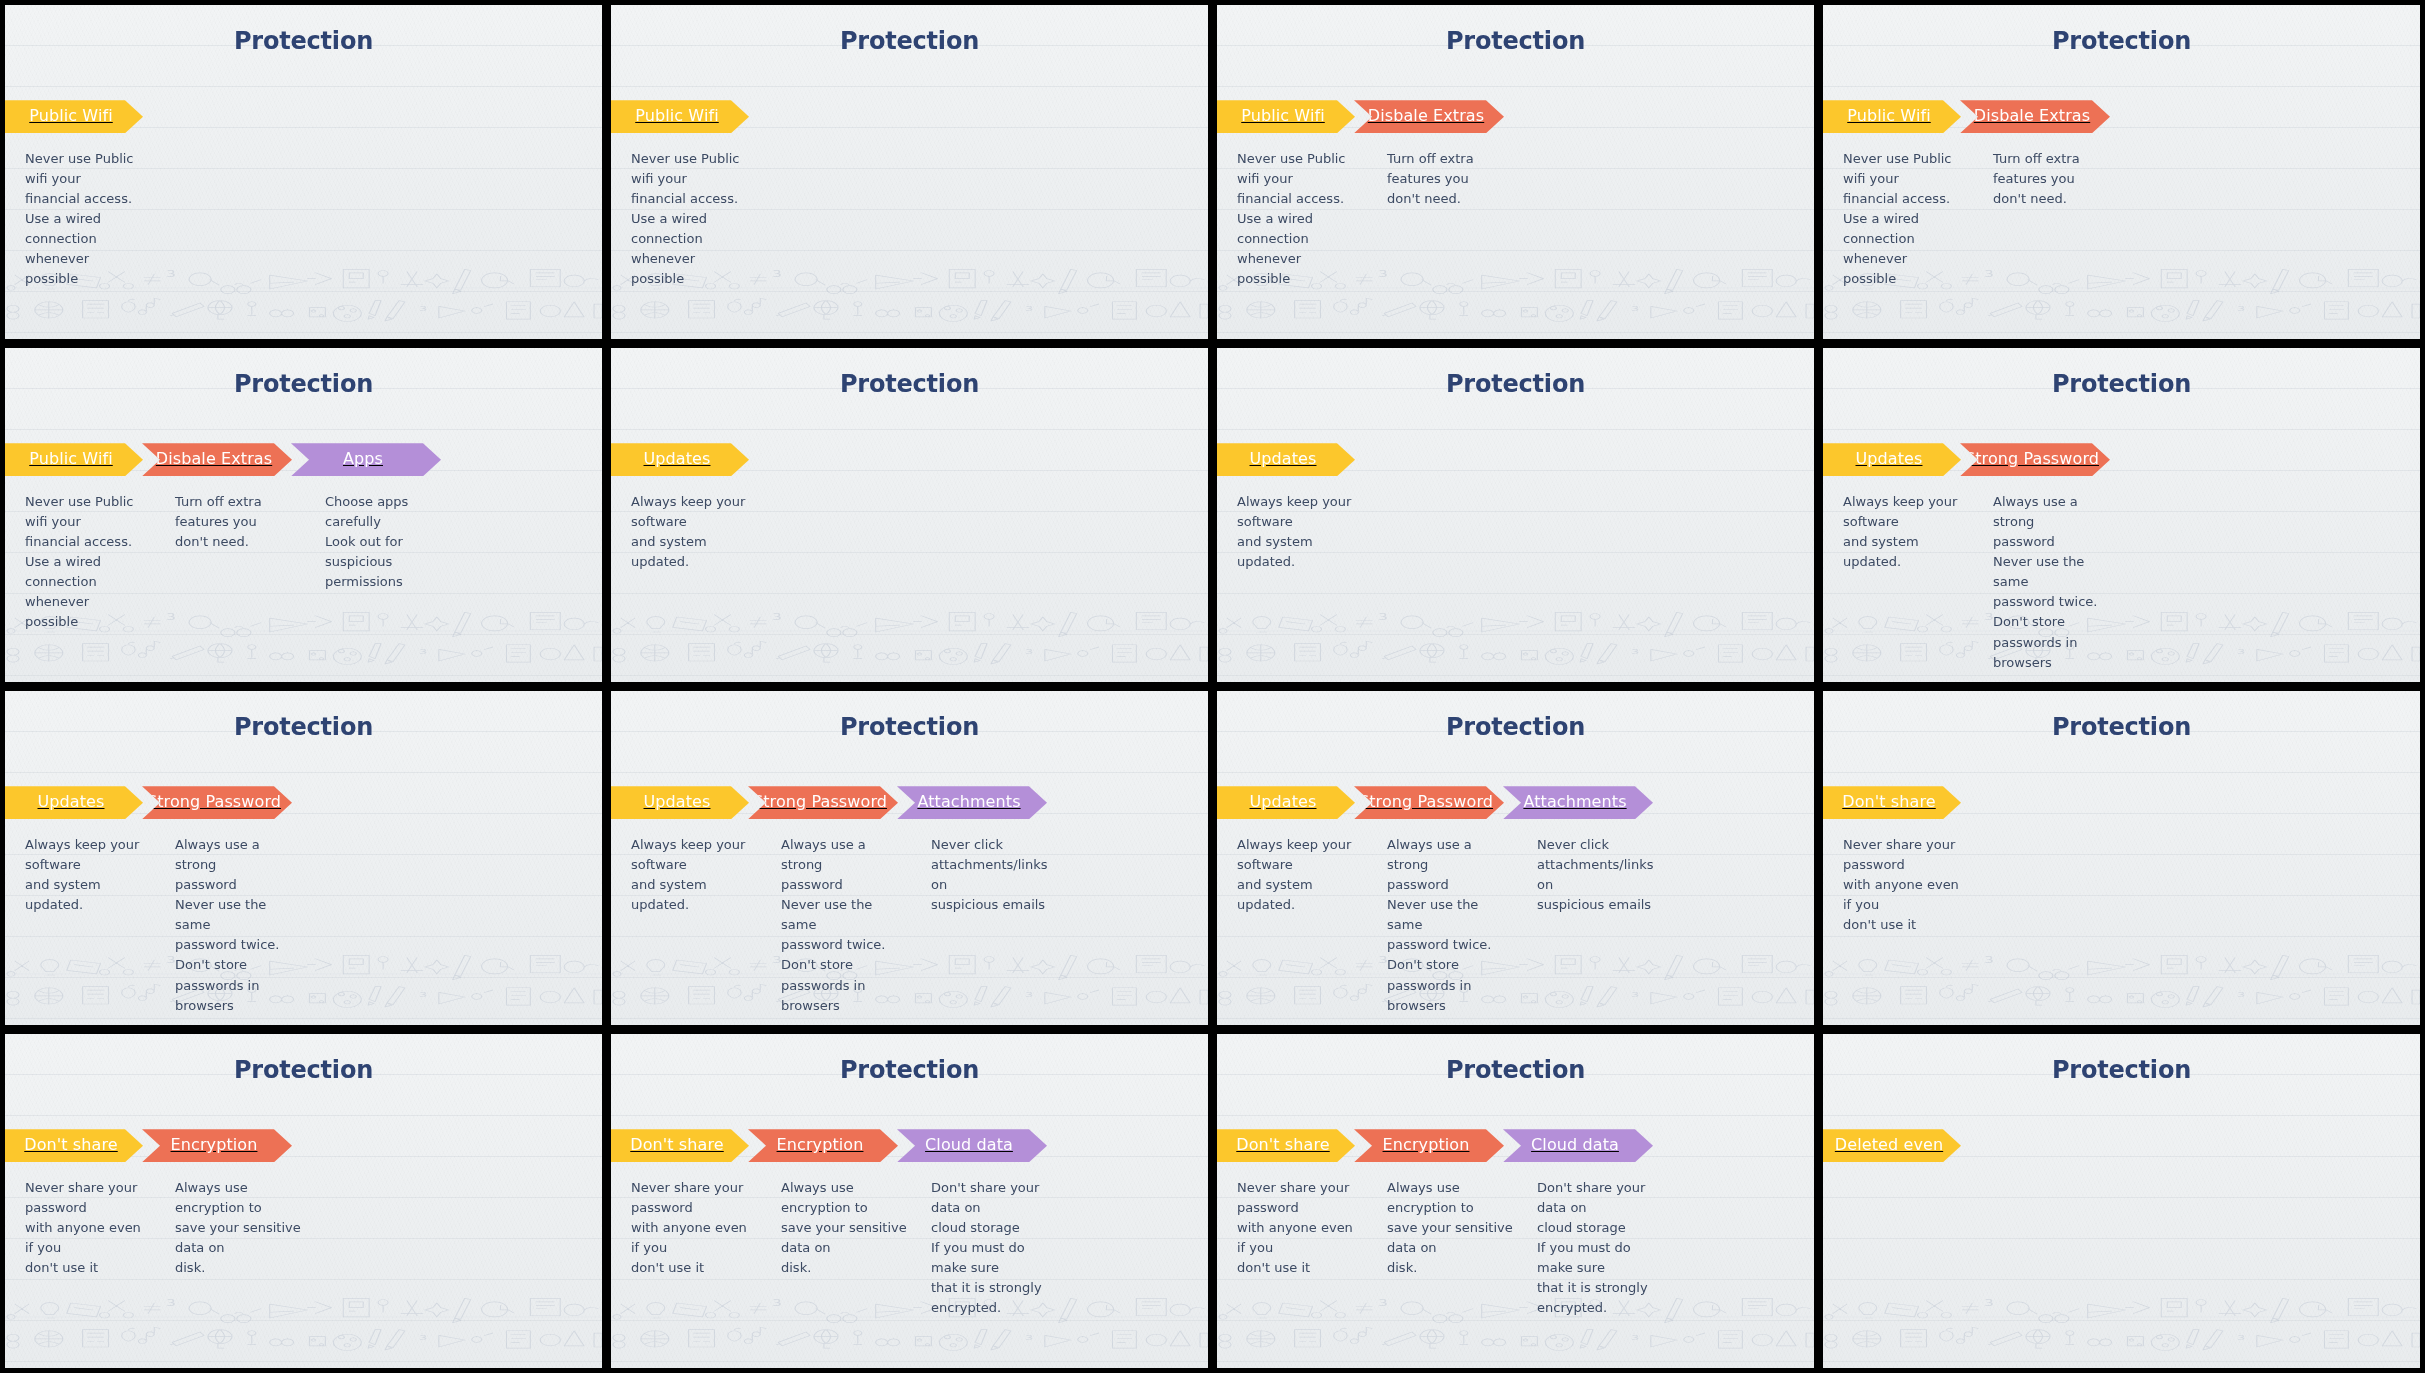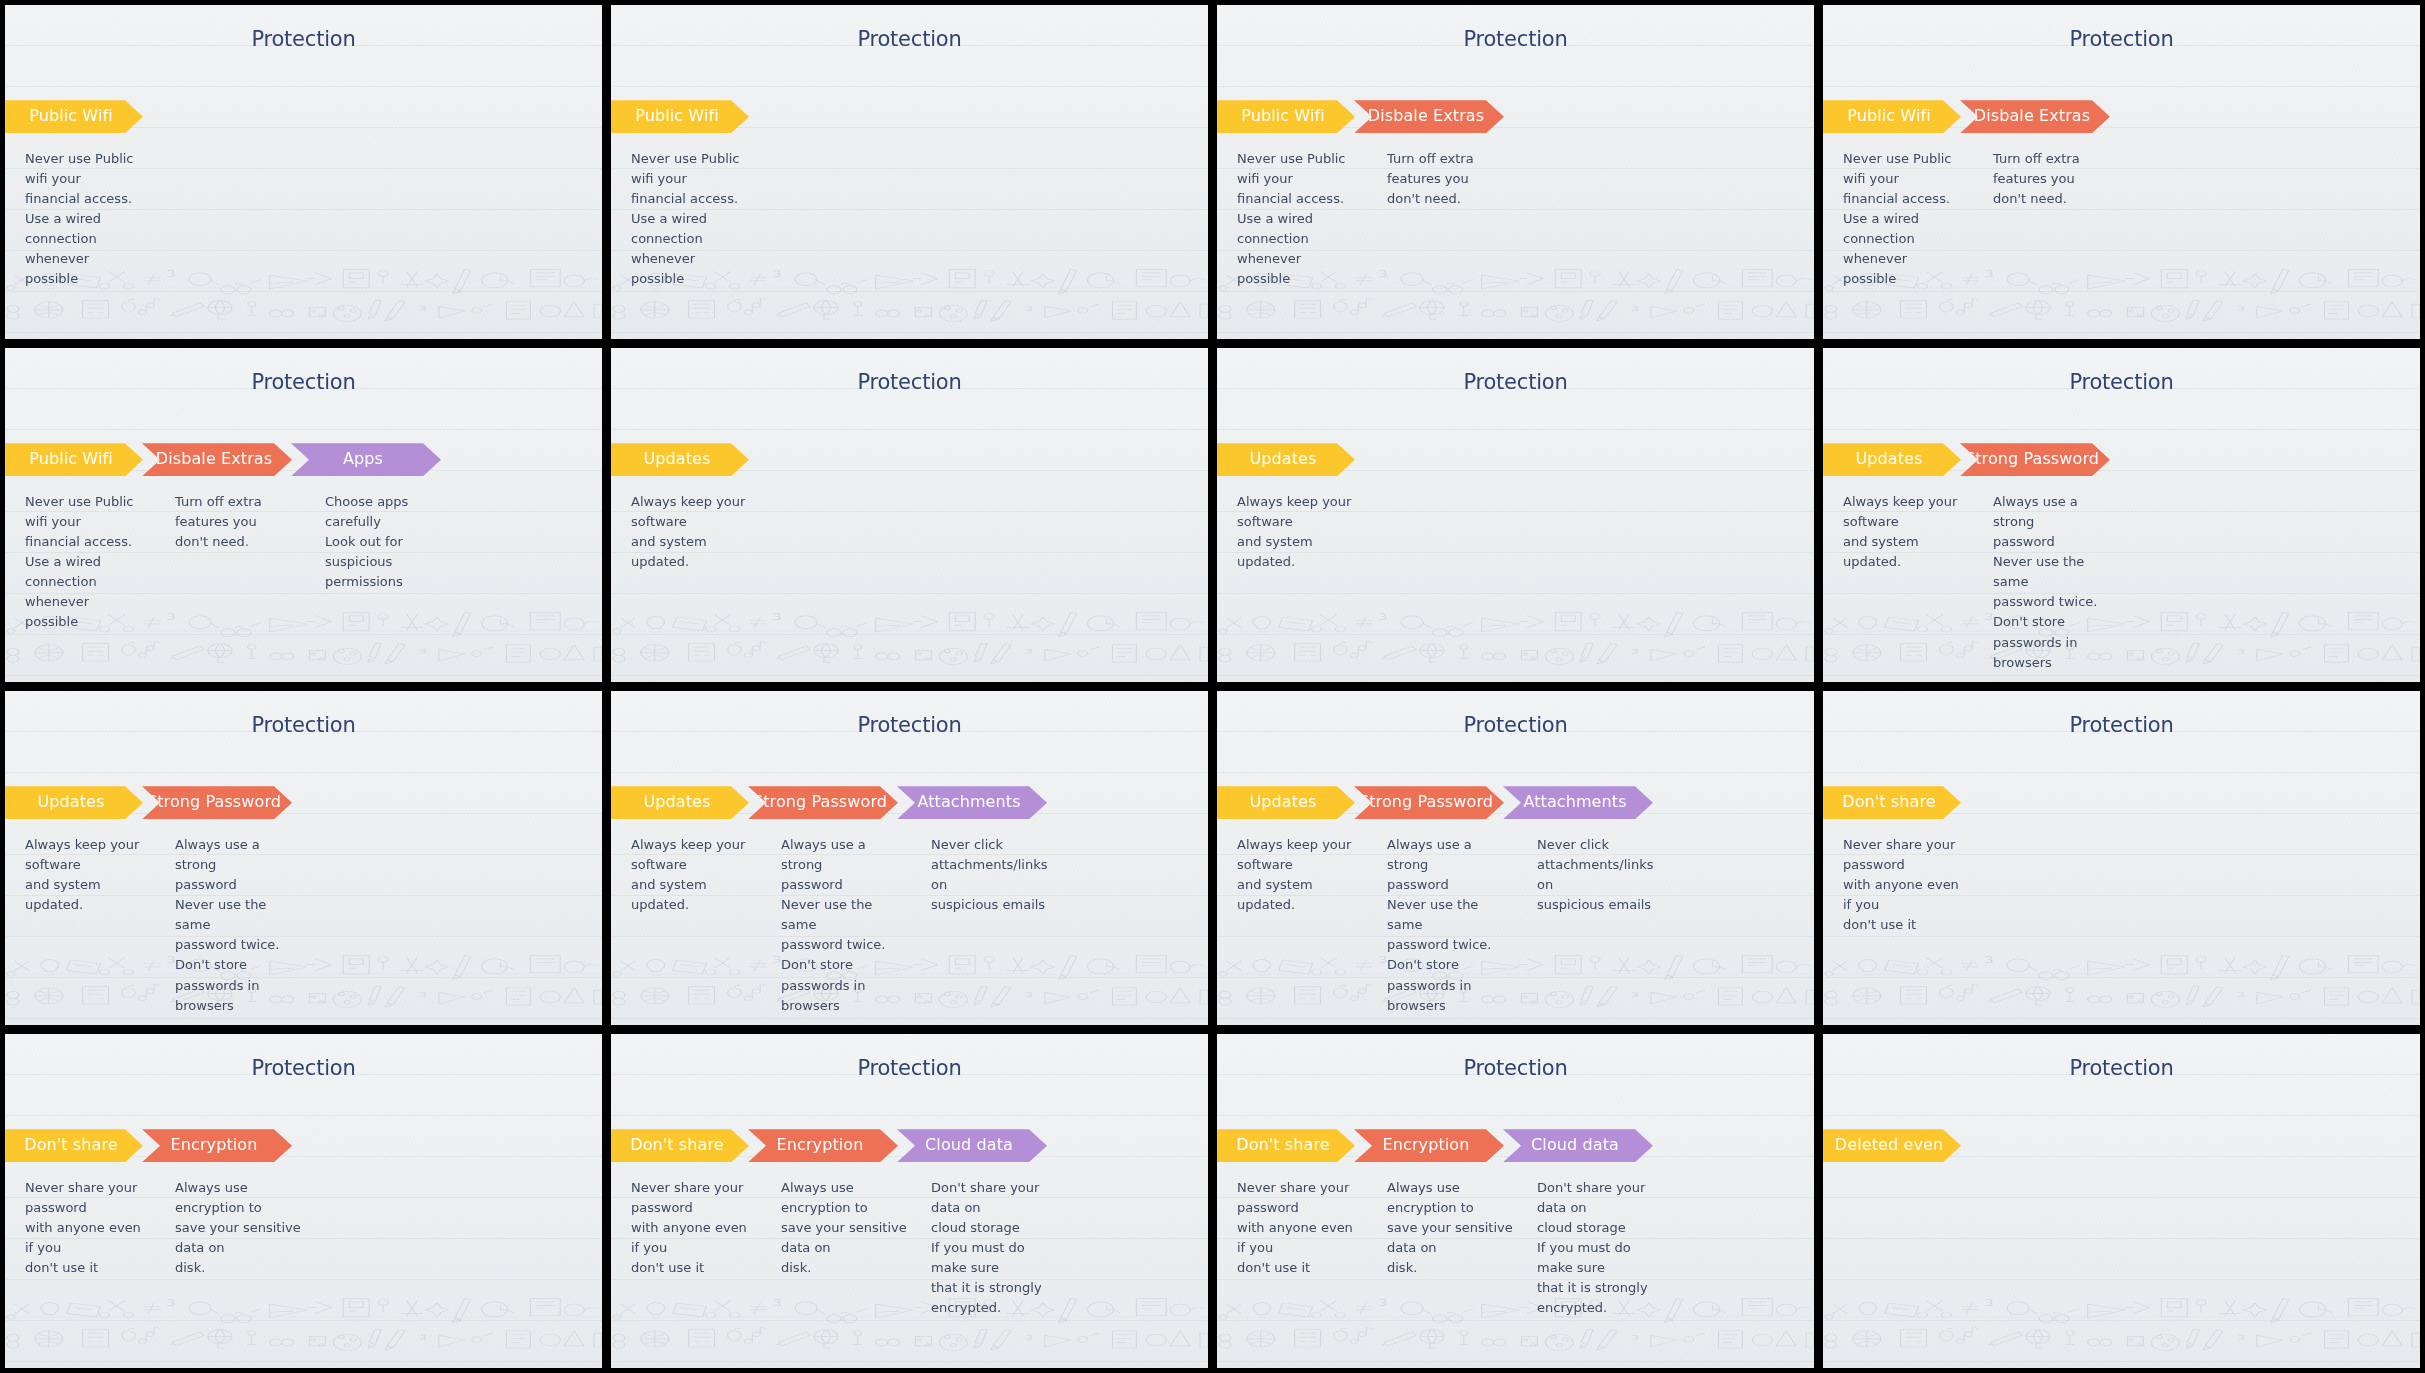--- a/index.html
+++ b/index.html
@@ -49,36 +49,37 @@
       repeating-linear-gradient(65deg, rgba(0,0,0,0.010) 0 1px, rgba(255,255,255,0) 1px 4px);
     opacity: .9;
   }
 
   .slide-title {
     position: absolute;
     top: 6.5%;
     left: 0;
     right: 0;
     text-align: center;
-    font-size: 21px;
-    font-weight: normal;
+    font-size: 24px;
+    font-weight: bold;
     color: #2e4372;
     letter-spacing: -0.2px;
     z-index: 4;
   }
 
   
   .chev-row {
     position: absolute;
     top: 28.5%;
     left: 0;
     height: 34px;
     display: flex;
     align-items: stretch;
     z-index: 5;
+    text-decoration: underline;
   }
 
   .chev {
     position: relative;
     height: 33px;
     display: flex;
     align-items: center;
     justify-content: center;
     padding: 0 16px 0 10px;
     color: #ffffff;

